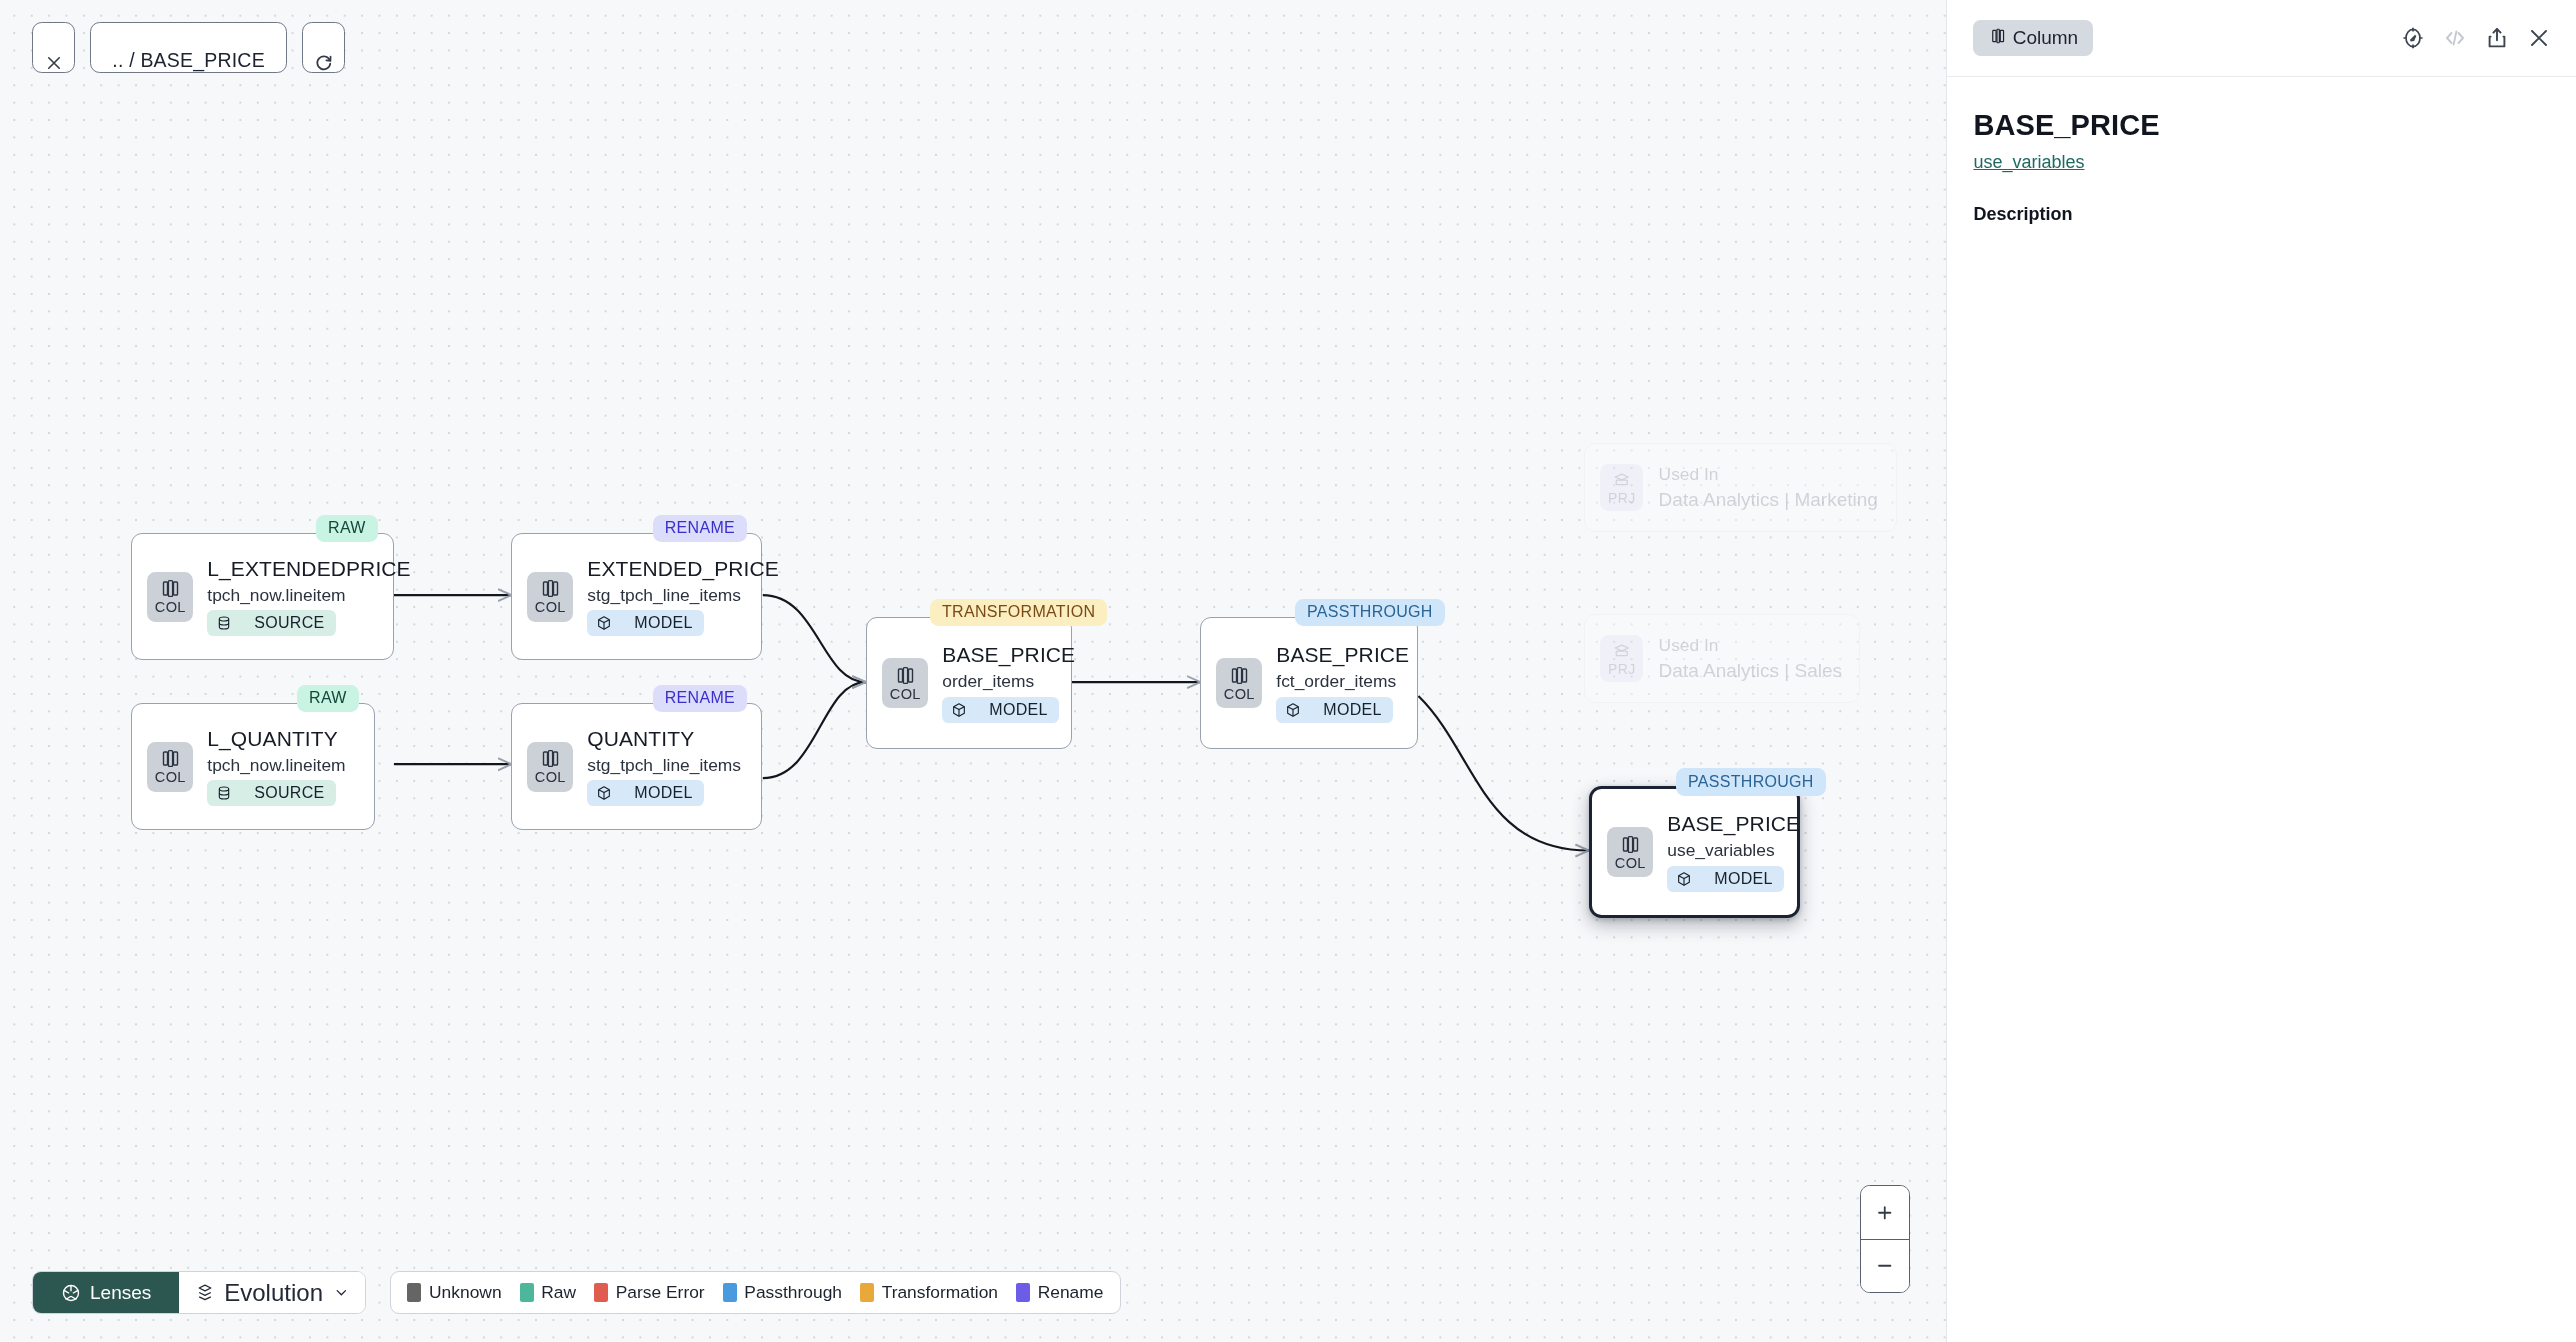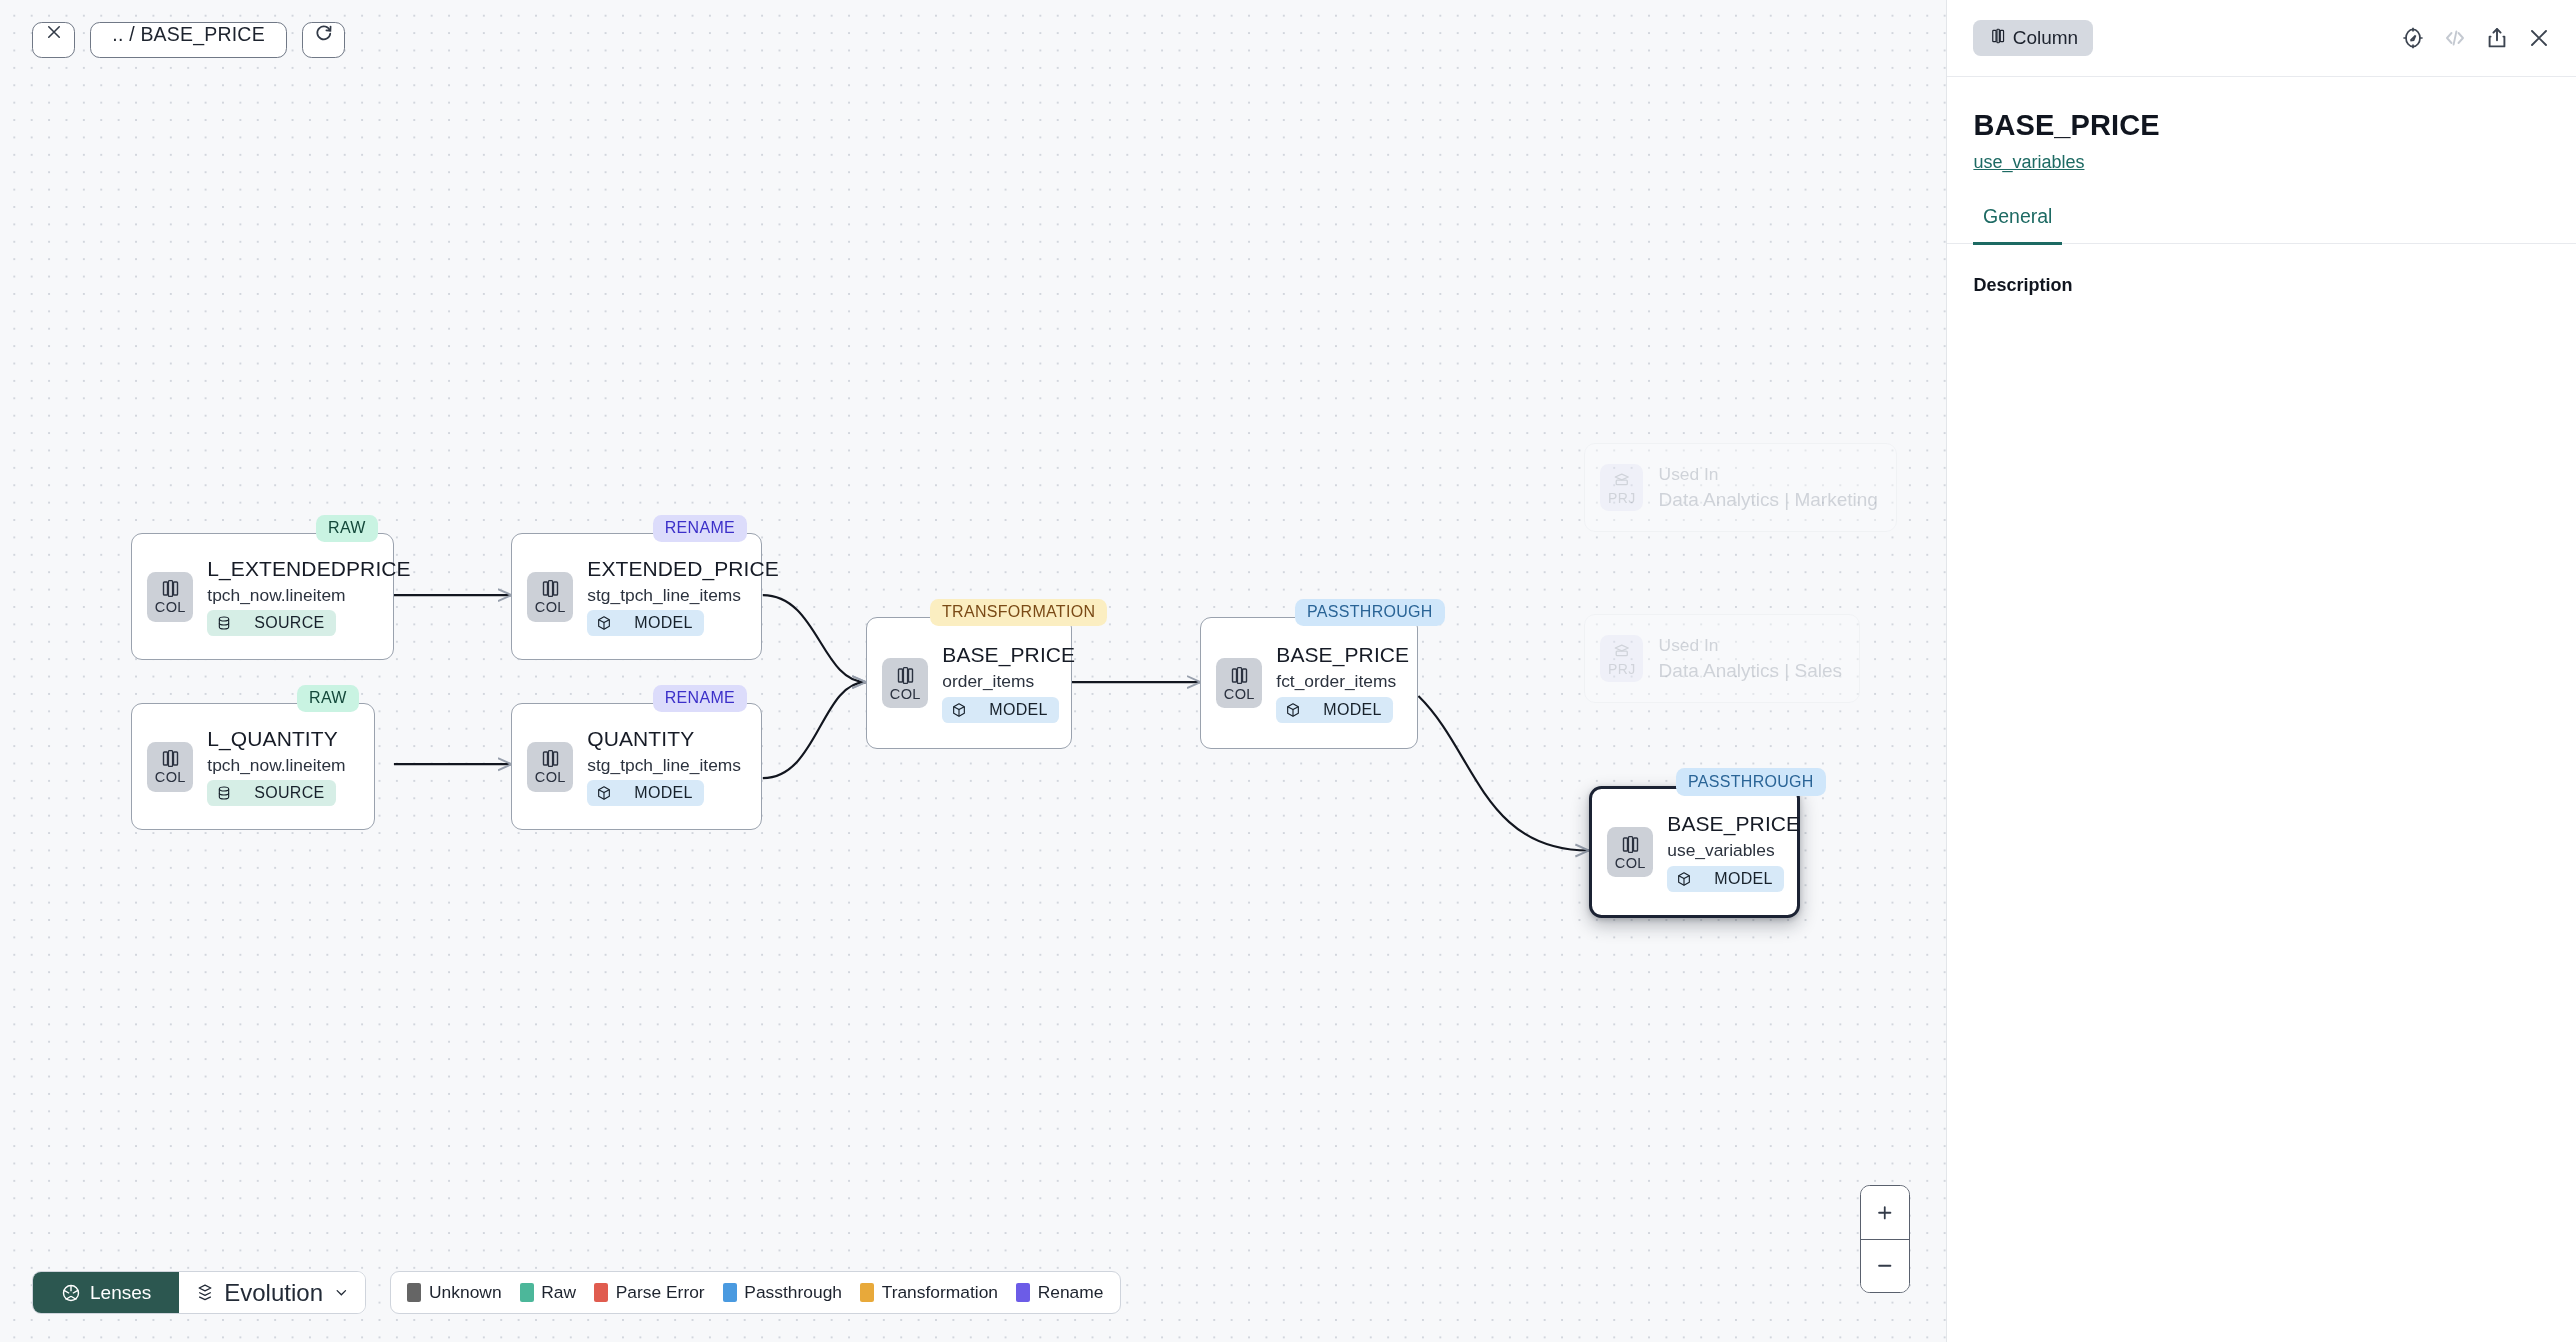--- a/index.html
+++ b/index.html
@@ -18,21 +18,21 @@
     background-image: radial-gradient(#d2d6dd 1.1px, transparent 1.2px);
     background-size: 17.4px 17.4px;
     background-position: 5.6px 7px;
     overflow: hidden;
   }
 
   
   .tl-bar { position: absolute; left: 32px; top: 22px; display: flex; align-items: center; gap: 15.3px; z-index: 40; }
   .tl-btn {
     background: #fff; border: 1.4px solid #707886; border-radius: 9.7px;
-    height: 36px; display: flex; align-items: flex-start; justify-content: center;
+    height: 51px; display: flex; align-items: flex-end; justify-content: center;
     color: #323a47; cursor: pointer;
   }
   .tl-sq { width: 43px; }
   .tl-crumb { padding: 0 21px; font-size: 19.5px; letter-spacing: 0.2px; color: #1d232e; }
 
   
   .node {
     position: absolute; background: #fff; border: 1.4px solid #9aa2ae;
     border-radius: 11px; display: flex; align-items: center; gap: 14px;
     padding: 0 18px 0 15.3px; z-index: 20;
@@ -475,20 +475,17 @@
           <svg width="24" height="24" viewBox="0 0 24 24" fill="none" stroke="currentColor" stroke-width="1.9" stroke-linecap="round">
             <path d="M5 5 L19 19 M19 5 L5 19"></path>
           </svg>
         </span>
       </span>
     </div>
 
     <div class="panel-title">BASE_PRICE</div>
     <a class="panel-link">use_variables</a>
 
-    <div class="tabs">
-      <div class="tab">General</div>
-    </div>
 
     <div class="sec-label">Description</div>
   </div>
 </div>
 
 
 </body></html>

